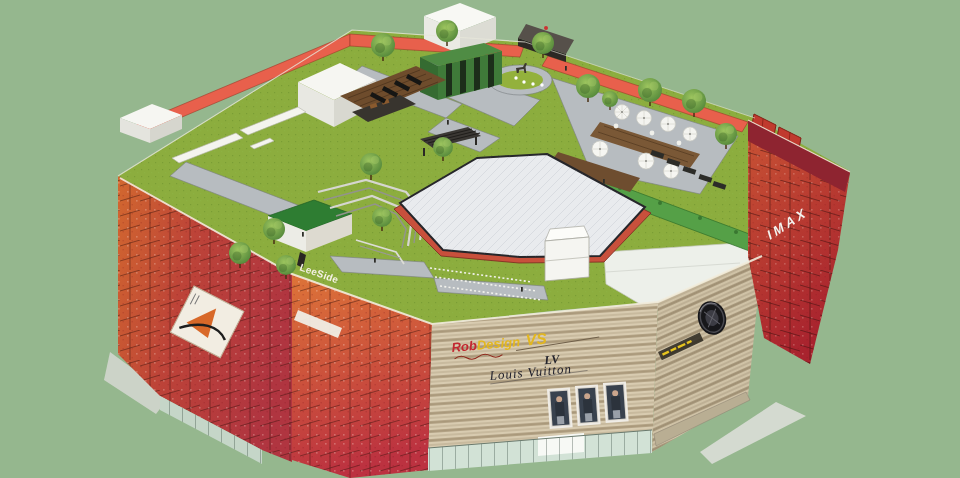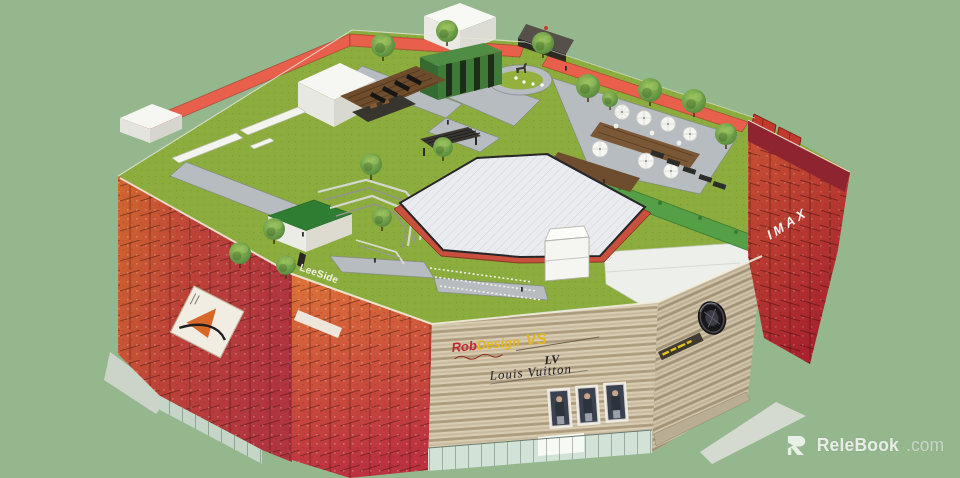--- a/index.html
+++ b/index.html
@@ -470,21 +470,13 @@
         </g>
     <g>
           <path d="M286,267 V279" stroke="#4a3015" stroke-width="1.5"></path>
           <circle cx="286" cy="265" r="10" fill="url(#gTree)"></circle>
           <circle cx="283" cy="268" r="4" fill="rgba(40,80,25,.3)"></circle>
           <circle cx="290" cy="261" r="3.8" fill="rgba(175,210,110,.35)"></circle>
         </g>
   </g>
 </svg>
 
-<div class="watermark">
-  <svg width="25" height="25" viewBox="0 0 26 26">
-    <path d="M3 3h11c4.5 0 7 2.2 7 5.5S18.5 14 14 14h-2.5l8 9H13l-6.5-8V23H3z" fill="rgba(255,255,255,.78)"></path>
-    <path d="M3 10 l5.5 3 L3 16 z" fill="#95b78e"></path>
-  </svg>
-  <span class="wm-brand">ReleBook</span>
-      <span class="wm-suffix">.com</span>
 </div>
-</div>
 
 </body></html>

